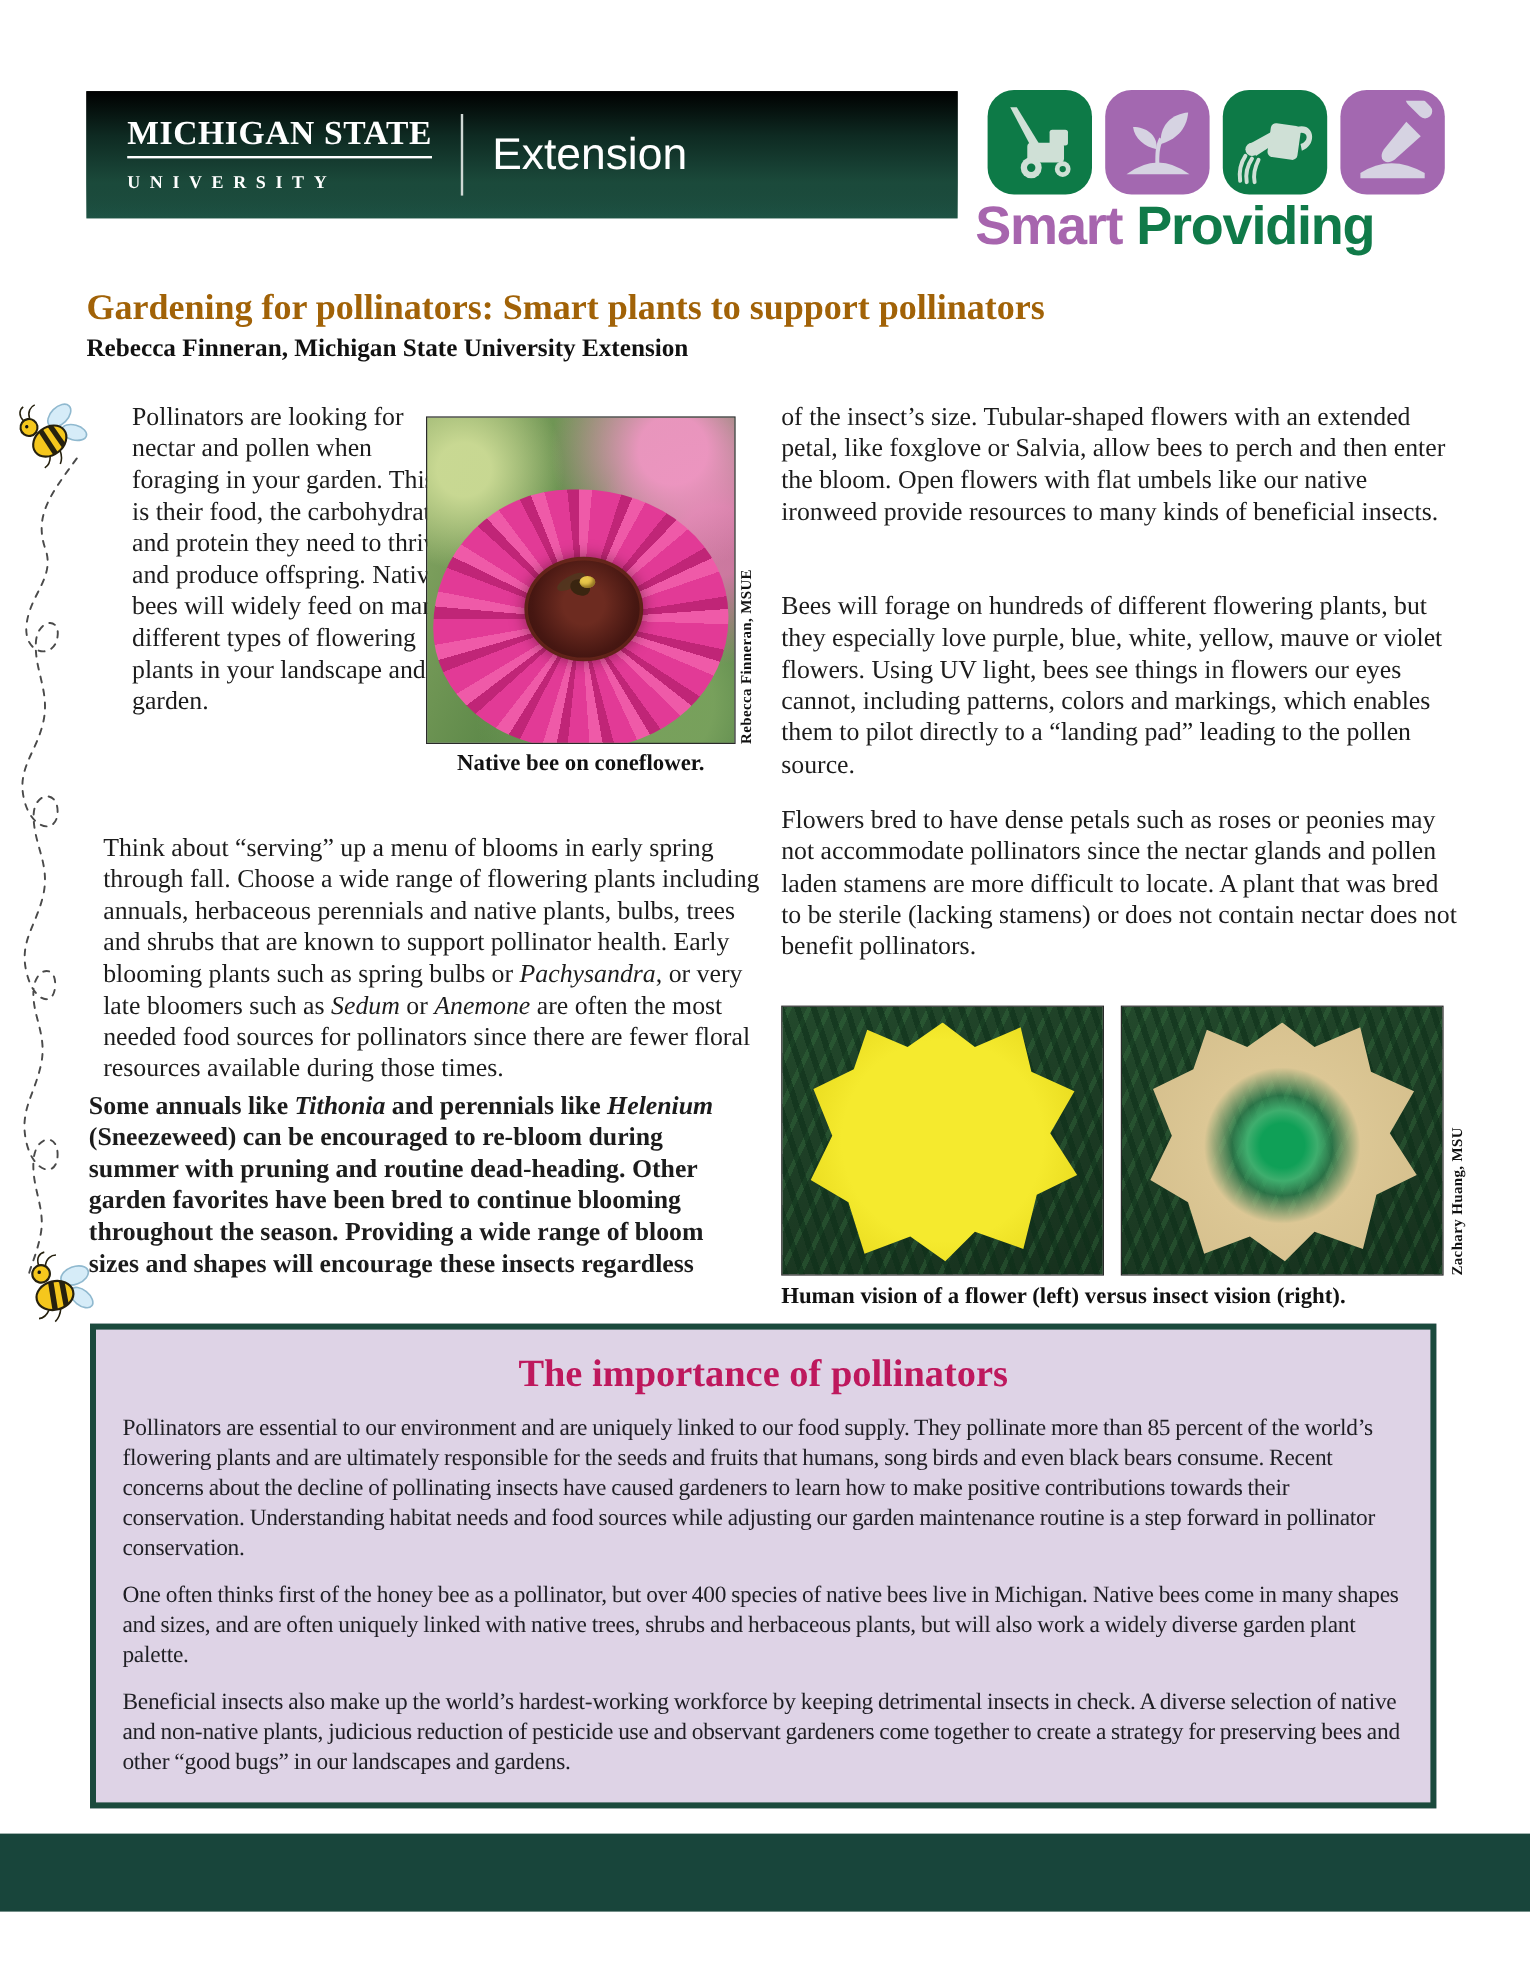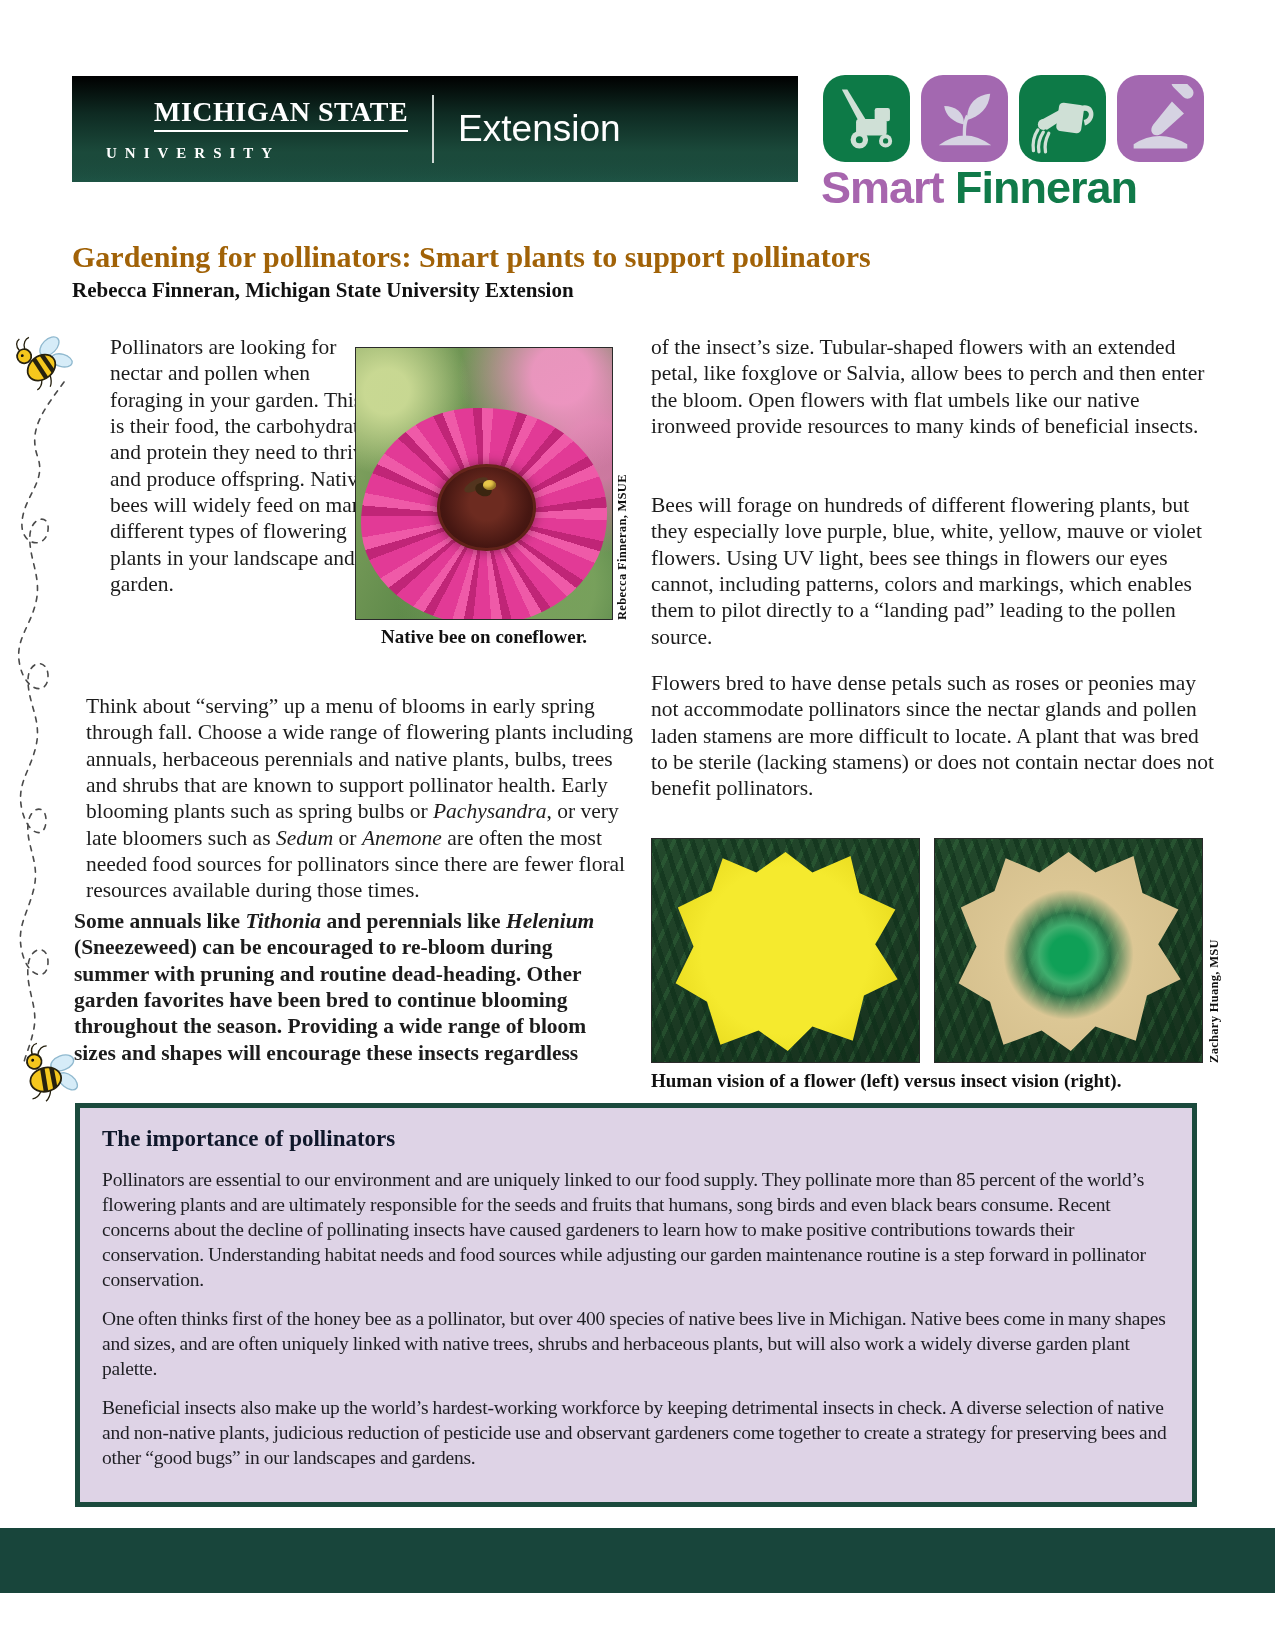--- a/index.html
+++ b/index.html
@@ -5,21 +5,21 @@
   html,body{margin:0;padding:0;background:#888;}
   .page{position:relative;width:1275px;height:1651px;background:#ffffff;margin:0 auto;
         font-family:"Liberation Serif",serif;color:#1c1c1c;overflow:hidden;}
 
   
   .banner{position:absolute;left:72px;top:76px;width:726px;height:106px;
           background:linear-gradient(180deg,#000000 0%,#0e2a22 35%,#1b4a3b 72%,#20574638 100%),
                      linear-gradient(180deg,#000 0%,#143229 40%,#1d5244 100%);
           display:flex;align-items:center;padding-left:34px;box-sizing:border-box;gap:24px;}
   .wm1{font-family:"Liberation Serif",serif;font-weight:bold;color:#fff;font-size:28px;
-       letter-spacing:.5px;border-bottom:2px solid #fff;padding-bottom:4px;line-height:1;margin-left:48px;}
+       letter-spacing:.5px;border-bottom:2px solid #fff;padding-bottom:4px;line-height:1;}
   .wm2{font-family:"Liberation Serif",serif;font-weight:bold;color:#fff;font-size:15px;
        letter-spacing:8px;margin-top:14px;line-height:1;}
   .banner-divider{width:2px;height:68px;background:#cfd8d4;}
   .ext-label{font-family:"Liberation Sans",sans-serif;color:#fff;font-size:37px;font-weight:400;}
 
   
   .sg-tiles{position:absolute;left:823px;top:75px;display:flex;gap:11px;}
   .tile{width:87px;height:87px;border-radius:22px;display:flex;align-items:center;justify-content:center;}
   .tile-green{background:#0d7a47;}
   .tile-purple{background:#a368b0;}
@@ -87,21 +87,21 @@
         repeating-linear-gradient(-64deg, rgba(55,115,65,.35) 0 4px, rgba(0,0,0,0) 4px 15px),
         linear-gradient(160deg,#23492c,#16301d);}
   .vision-flower{position:absolute;left:8%;top:4%;width:84%;height:92%;
       clip-path:polygon(50% 2%,62% 12%,79% 4%,83% 22%,99% 30%,90% 47%,100% 64%,85% 72%,80% 94%,62% 87%,51% 99%,38% 89%,21% 96%,15% 75%,1% 66%,9% 48%,2% 29%,17% 21%,22% 5%,37% 12%);}
   .vf-yellow{background:radial-gradient(circle at 50% 50%, #f5ea2e 0 55%, #e0d014 100%);}
   .vf-uv{background:radial-gradient(circle at 50% 52%, #0fa057 0 12%, #3fae6e 19%, rgba(63,174,110,.5) 27%, #dcc795 42%, #d2bc89 100%);}
 
   
   .callout{position:absolute;left:75px;top:1103px;width:1122px;height:404px;box-sizing:border-box;
            border:5px solid #1b4a3d;background:#ded3e6;padding:18px 22px;}
-  .callout h2{margin:0 0 16px 0;font-size:23px;font-weight:bold;color:#0f172a;}
+  .callout h2{margin:0 0 16px 0;font-size:32px;font-weight:bold;color:#be185d;text-align:center;}
   .callout p{margin:0 0 14px 0;font-size:19.5px;line-height:1.28;color:#1f1f24;
              letter-spacing:-0.2px;word-spacing:-0.5px;}
 
   
   .footer-bar{position:absolute;left:0;top:1528px;width:1275px;height:65px;background:#18453B;}
 
   i{font-style:italic;}
 </style>
 </head>
 <body>
@@ -162,21 +162,21 @@
           <rect x="40" y="-2" width="24" height="11" rx="5.5" transform="rotate(45 52 3)"></rect>
           <path d="M42 16 L53 27 L33 45 C26 50 20 44 25 37 Z"></path>
           <path d="M7 55 Q30 40 56 55 L56 59 L7 59 Z"></path>
         </g>
       </svg>
     </div>
   </div>
   <div class="sg-text">
     <span class="sg-smart">Smart</span>
     <span> </span>
-    <span class="sg-gard">Finneran</span>
+    <span class="sg-gard">Providing</span>
   </div>
 
   <h1 class="page-title">Gardening for pollinators: Smart plants to support pollinators</h1>
   <div class="byline">Rebecca Finneran, Michigan State University Extension</div>
 
   <svg class="bee-trail" width="92" height="700">
     <path d="M62 10 C40 40 26 58 36 86 C44 110 22 124 20 150 C18 174 44 178 46 158 C48 142 30 144 28 162 C26 186 40 204 34 230 C28 256 12 268 18 294 C24 320 46 324 46 304 C46 286 26 288 26 308 C26 332 40 348 34 374 C28 400 14 412 20 438 C26 464 44 468 44 448 C44 432 28 434 26 452 C24 474 38 490 32 516 C26 542 14 554 20 580 C26 606 46 610 46 590 C46 572 28 574 26 594 C24 618 36 634 32 656 C29 672 24 682 22 690" fill="none" stroke="#4a4a4a" stroke-width="1.6" stroke-dasharray="5 6" stroke-linecap="round"></path>
   </svg>
 
   <svg class="bee bee-top" viewBox="0 0 70 70">

